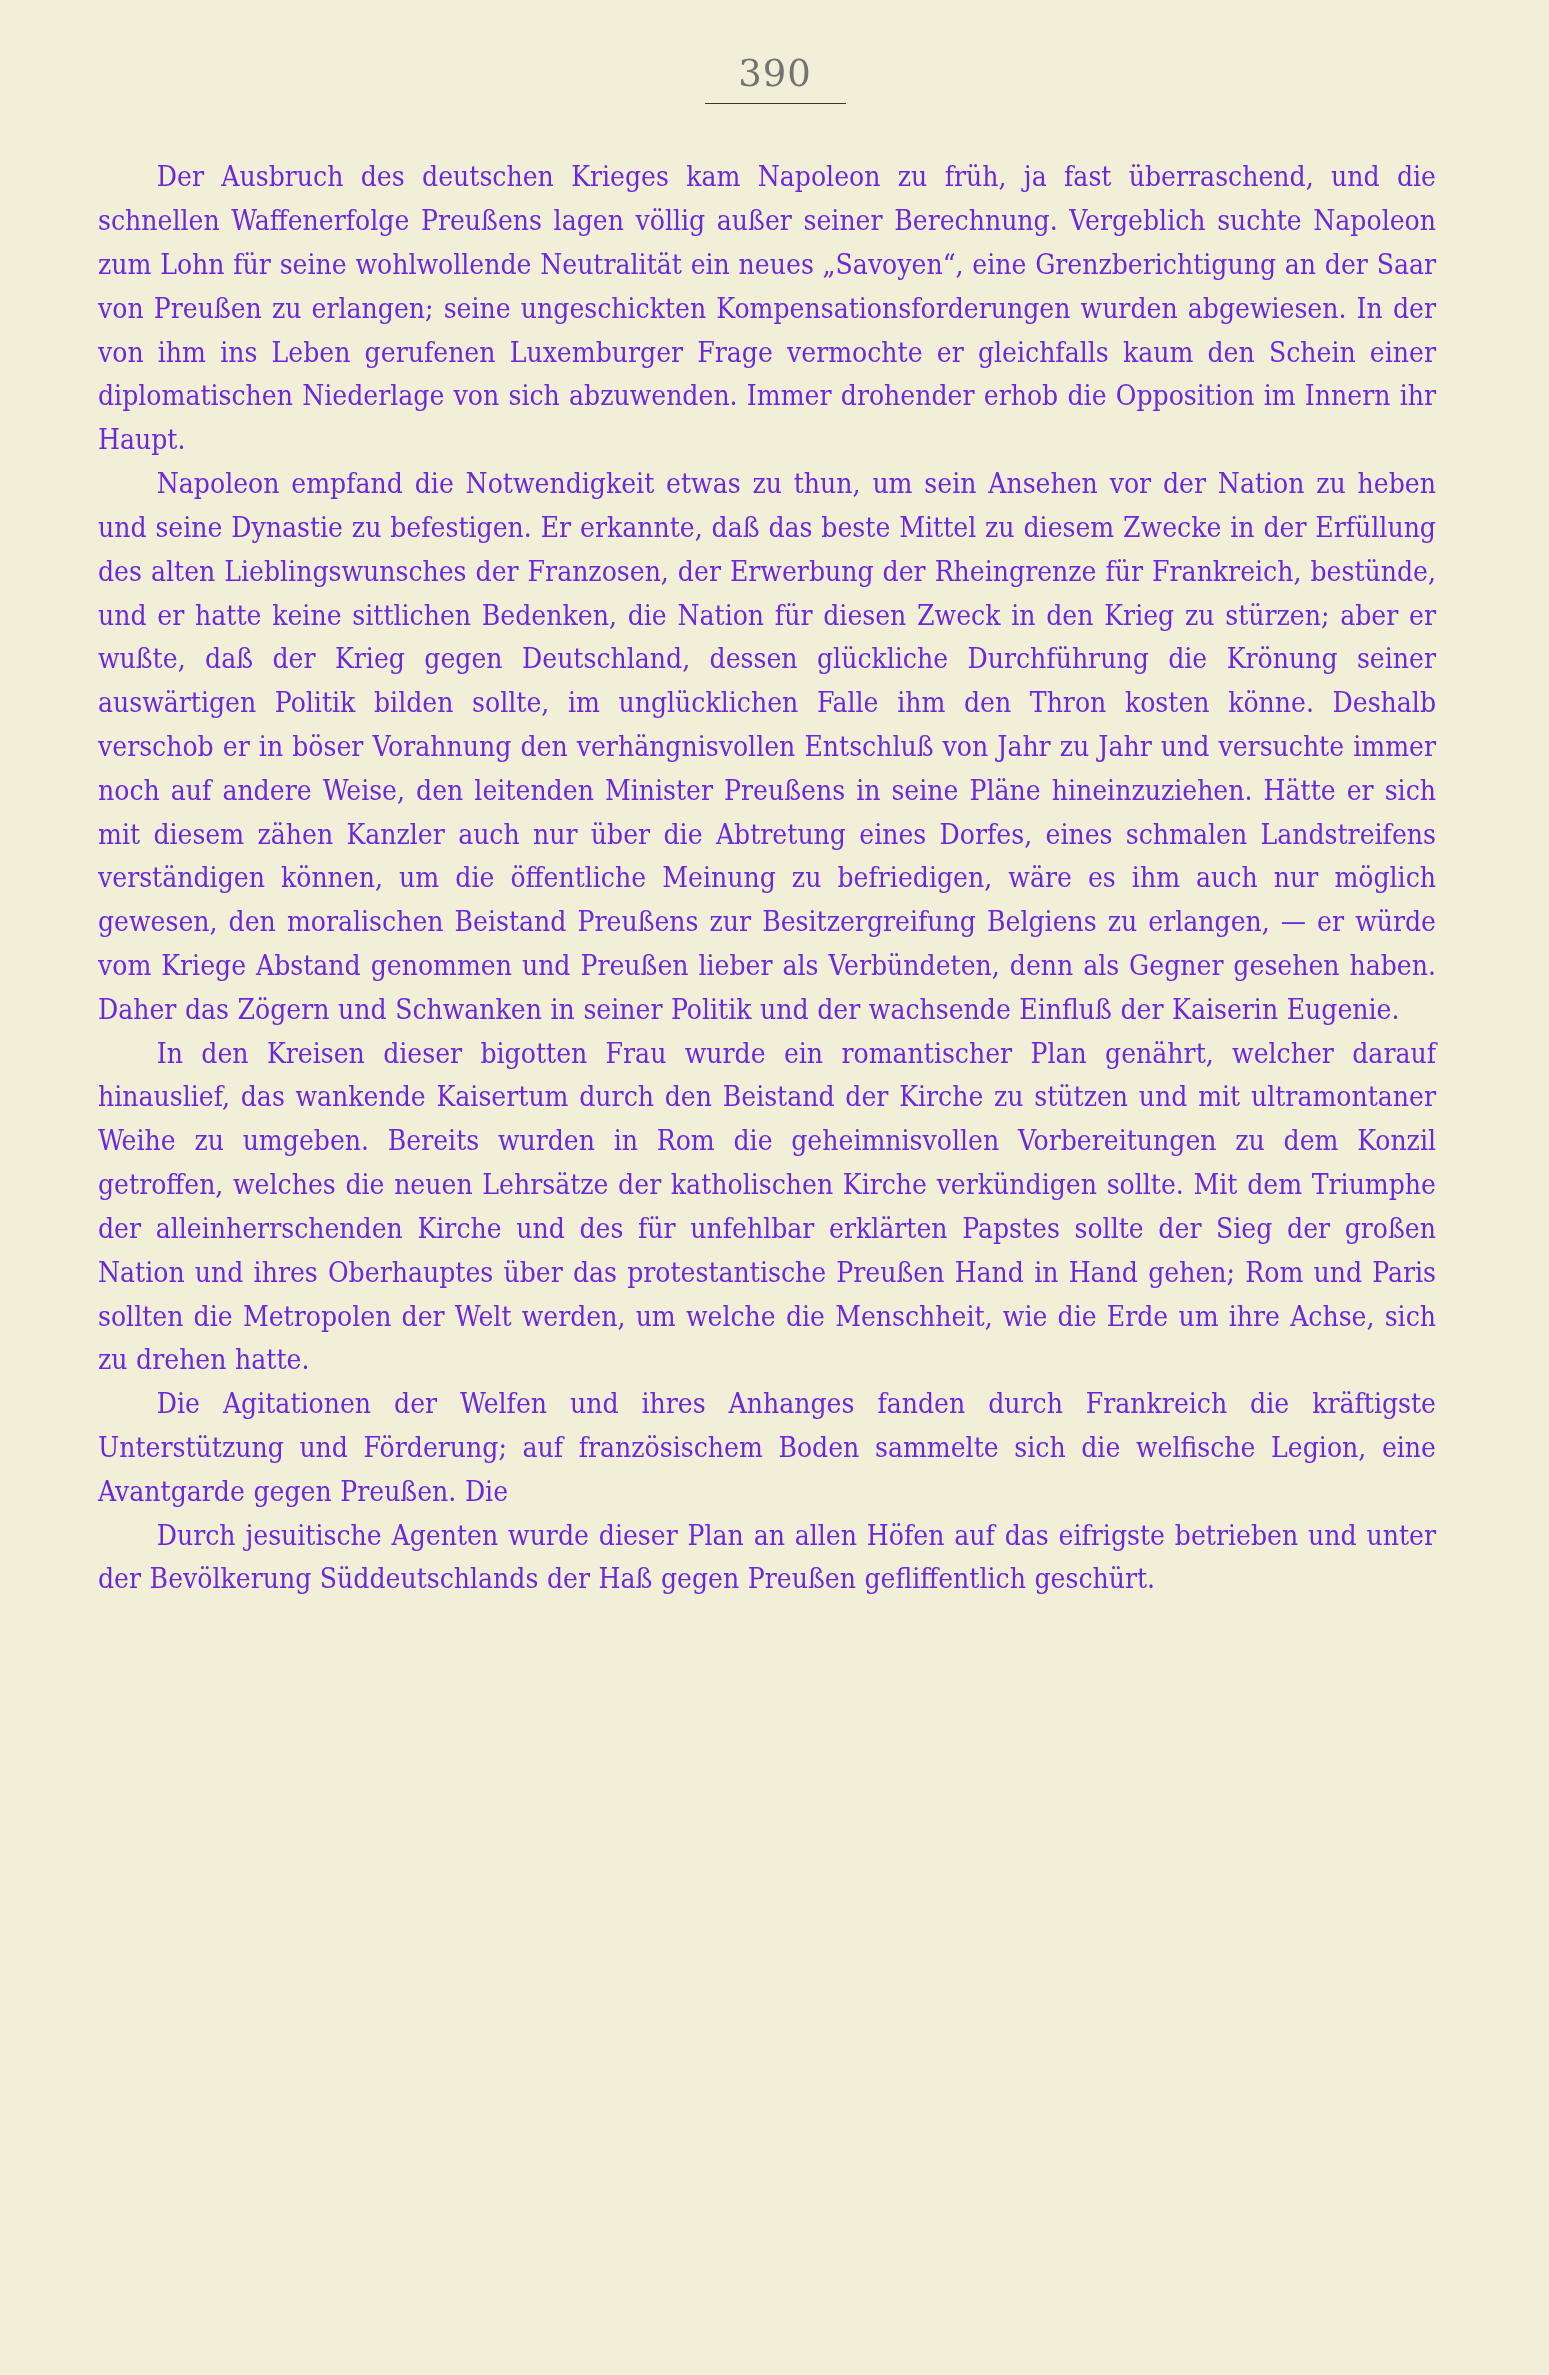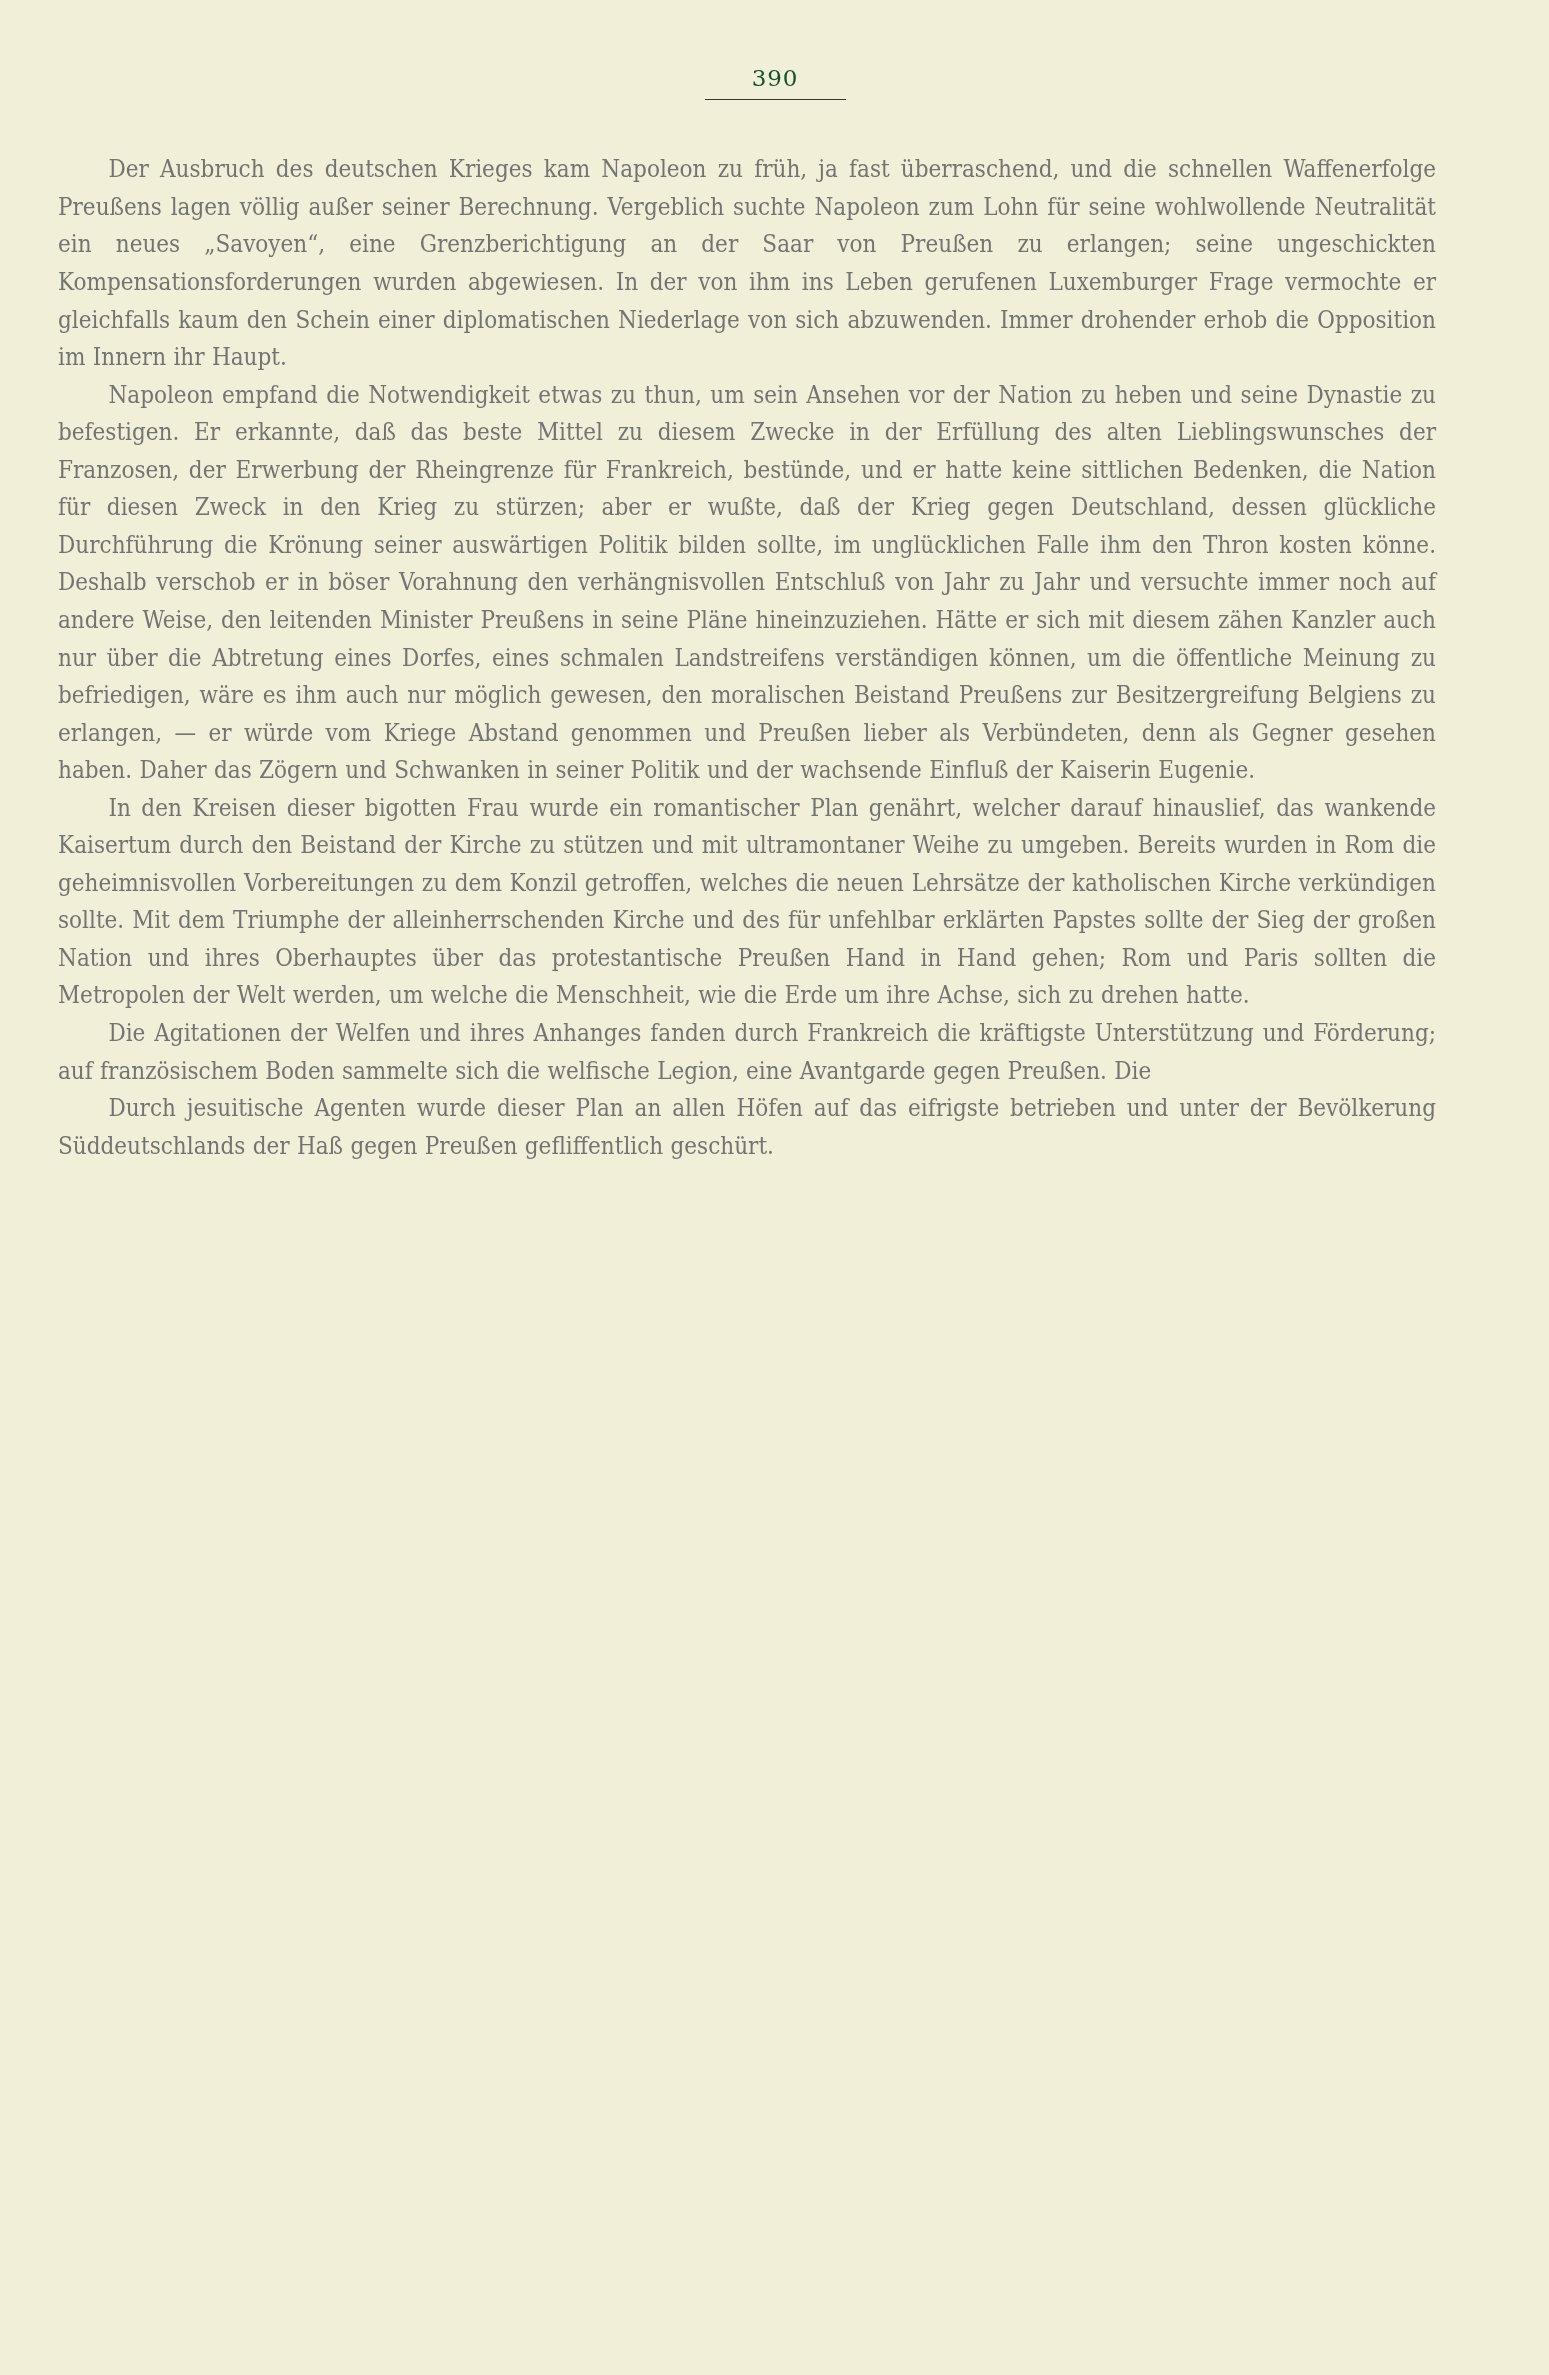--- a/index.html
+++ b/index.html
@@ -18,36 +18,35 @@
     height: 2375px;
     box-sizing: border-box;
     padding: 0;
     background: #f2efd8;
   }
   .page-number-block {
     text-align: center;
     padding-top: 52px;
   }
   .page-number {
-    font-size: 23px;
+    font-size: 37px;
     letter-spacing: 0.9px;
-    color: #14532d;
+    color: #737373;
     font-family: "DejaVu Serif", serif;
-    margin-top: 13px;
   }
   .rule {
     width: 141px;
     height: 1.9px;
     background: #3a372e;
     margin: 7.5px auto 0 auto;
   }
   .body-text {
-    margin: 51px 114px 0 58px;
-    color: #737373;
-    font-size: 24px;
+    margin: 51px 114px 0 98px;
+    color: #6d28d9;
+    font-size: 28px;
     line-height: 1.565;
     text-align: justify;
     font-family: "DejaVu Serif", serif;
     hyphens: none;
   }
   .body-text p {
     margin: 0;
     text-indent: 2.1em;
     text-align: justify;
     word-spacing: 0.02em;

